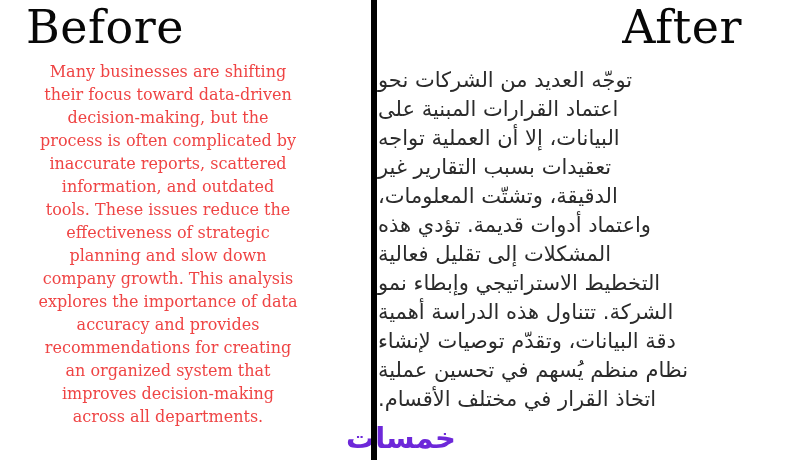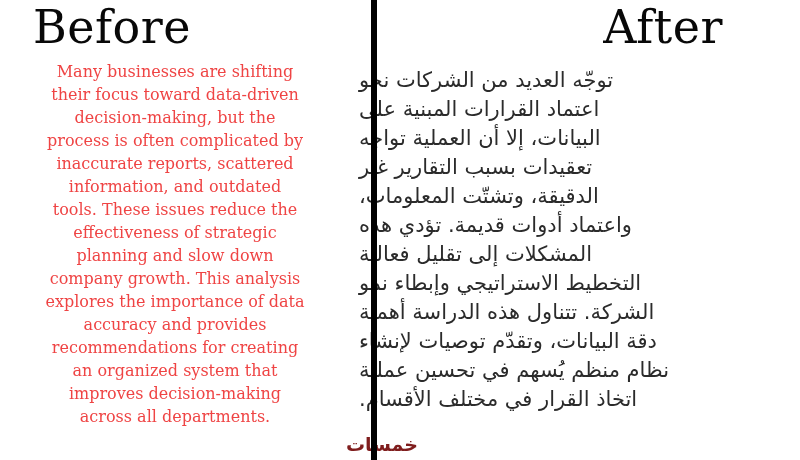--- a/index.html
+++ b/index.html
@@ -14,25 +14,25 @@
     background: #ffffff;
     overflow: hidden;
     font-family: "DejaVu Serif", serif;
   }
   .panel {
     position: absolute;
     top: 0;
     height: 460px;
   }
   .panel-before {
-    left: 8px;
+    left: 1px;
     width: 372px;
   }
   .panel-after {
-    left: 359px;
+    left: 378px;
     width: 368px;
   }
   .heading {
     margin: 0;
     font-size: 46px;
     font-weight: 400;
     line-height: 1.15;
     color: #080808;
     letter-spacing: 0.5px;
   }
@@ -74,23 +74,23 @@
     z-index: 2;
   }
   .watermark {
     position: absolute;
     left: 346px;
     bottom: 5px;
     z-index: 1;
     direction: rtl;
     font-family: "DejaVu Sans", sans-serif;
     font-weight: bold;
-    font-size: 19px;
+    font-size: 29px;
     letter-spacing: 2px;
-    color: #7f1d1d;
+    color: #6d28d9;
     user-select: none;
   }
 </style>
 </head>
 <body>
 
 <div class="page">
 
   <section class="panel panel-before">
     <h1 class="heading heading-before">Before</h1>

